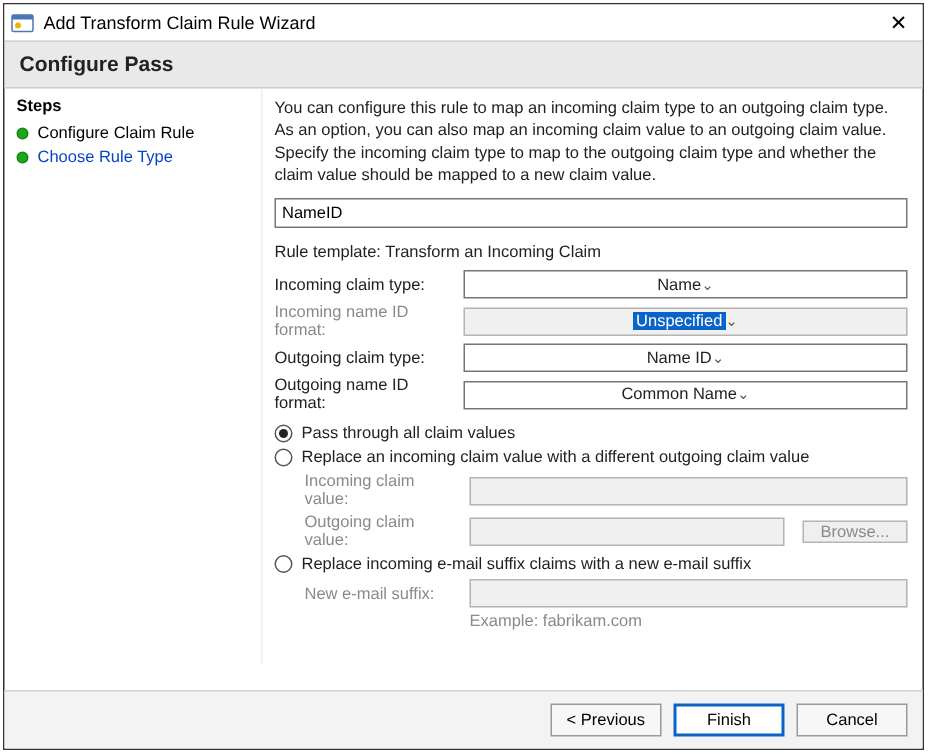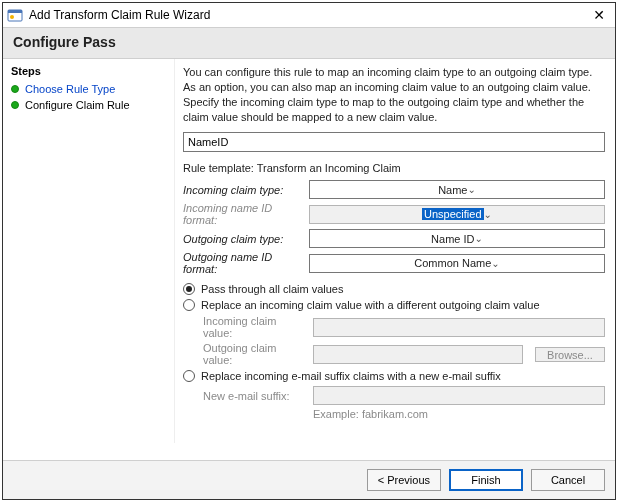--- a/index.html
+++ b/index.html
@@ -65,21 +65,21 @@
   .textbox {
     width: 100%;
     height: 20px;
     border:1px solid #767676;
     background:#fff;
     padding: 2px 4px;
     font: inherit;
   }
   .subhdr { margin: 10px 0 6px 0; }
   .formrow { display:flex; align-items:center; margin:3px 0; gap:6px;}
-  .formrow .flab { width: 120px; font-style: italic; }
+  .formrow .flab { width: 120px; }
   .formrow.disabled .flab { color:#8a8a8a; }
   .combo {
     flex:1;
     height:19px;
     border:1px solid #767676;
     background:#fff;
     display:flex;
     align-items:center;
     padding:0 4px;
     justify-content:center;
@@ -137,27 +137,27 @@
     <span class="spacer"></span>
     <span class="close-x">✕</span>
   </div>
 
   <div class="banner">Configure Pass</div>
 
   <div class="body">
 
     <div class="sidebar">
       <div class="steps-hdr">Steps</div>
+      <div class="step">
+        <span class="bullet"></span>
+        <span class="lbl">Configure Claim Rule</span>
+      </div>
       <div class="step link">
         <span class="bullet"></span>
         <span class="lbl">Choose Rule Type</span>
-      </div>
-      <div class="step">
-        <span class="bullet"></span>
-        <span class="lbl">Configure Claim Rule</span>
       </div>
     </div>
 
     <div class="main">
       <div class="desc">You can configure this rule to map an incoming claim type to an outgoing claim type. As an option, you can also map an incoming claim value to an outgoing claim value. Specify the incoming claim type to map to the outgoing claim type and whether the claim value should be mapped to a new claim value.</div>
 
       <input class="textbox" value="NameID" style="">
 
       <div class="subhdr">Rule template: Transform an Incoming Claim</div>
 

